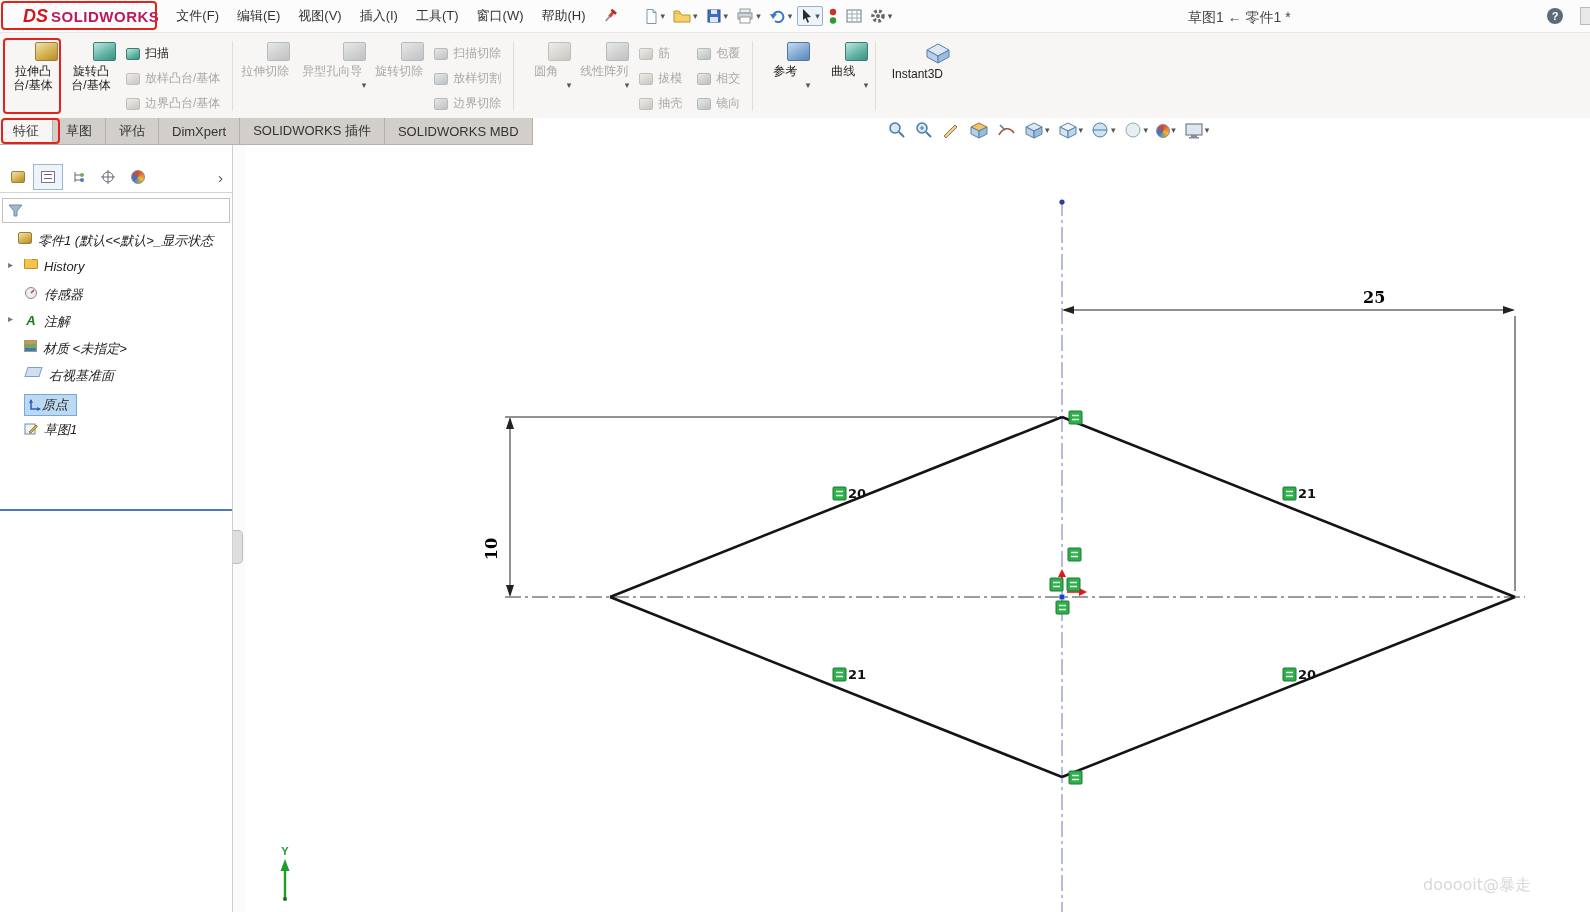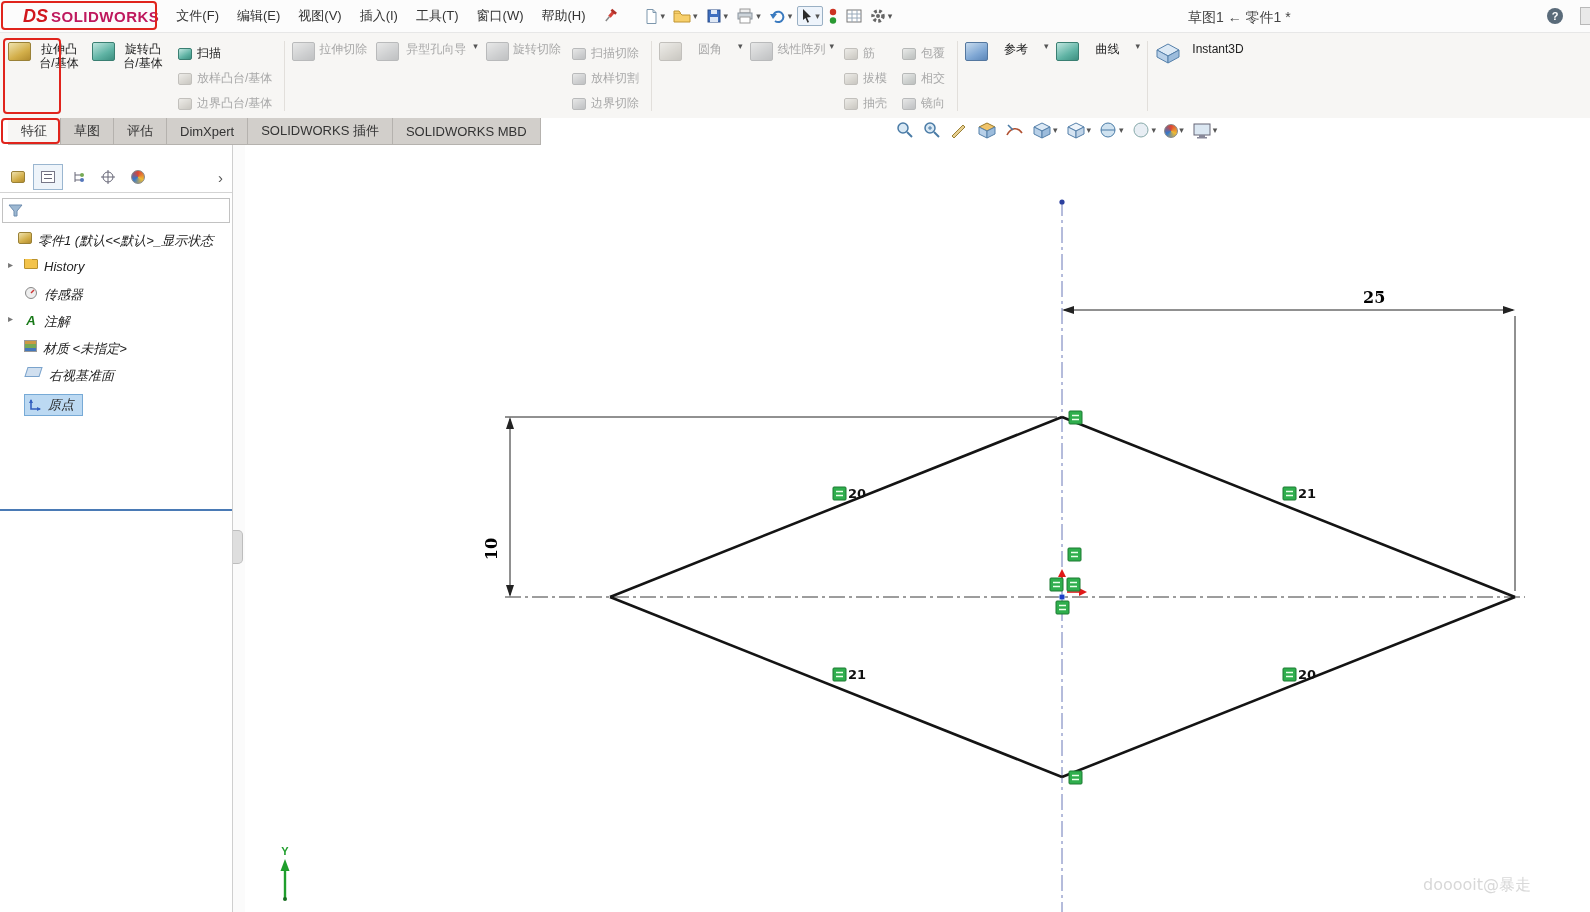--- a/index.html
+++ b/index.html
@@ -20,36 +20,36 @@
   .qi { display:flex; align-items:center; gap:2px; padding:2px 3px; border-radius:2px; }
   .caret { font-size:9px; color:#555; line-height:1; }
   .sel-box { border:1px solid #9ab0c4; background:#eef4fb; padding:1px 2px; display:flex; align-items:center; }
   .doc-title { position:absolute; left:1188px; top:9px; font-size:14px; color:#444; white-space:nowrap; }
   .help { position:absolute; right:26px; top:7px; }
   .edge-clip { position:absolute; right:-4px; top:7px; width:14px; height:18px; background:#e9e9e9; border:1px solid #b9b9b9; }
 
   
   .ribbon { position:absolute; top:33px; left:0; right:0; height:85px; background:#f7f6f4;
             display:flex; align-items:stretch; padding:3px 2px 2px 4px; }
-  .rbig { display:flex; flex-direction:row; align-items:flex-start; gap:3px; padding:6px 4px 2px; min-width:54px; }
+  .rbig { display:flex; flex-direction:column; align-items:flex-end; gap:3px; padding:6px 4px 2px; min-width:54px; }
   .rbig .lbl { font-size:12px; line-height:14px; text-align:center; width:50px; }
   .rbig.wide .lbl { width:68px; }
   .rcol { display:flex; flex-direction:column; justify-content:flex-start; padding-top:5px; }
   .rrow { display:flex; align-items:center; gap:5px; height:25px; padding:0 9px 0 6px; font-size:12px; white-space:nowrap; }
   .rsep { width:1px; background:#e2dfdb; margin:5px 3px; }
   .dis { color:#a8a8a8; }
   .dis .cube { opacity:.45; filter:grayscale(.9); }
   .cube { display:inline-block; flex:none; width:23px; height:19px; border-radius:2px;
           background:linear-gradient(150deg,#efe2ad,#d3af4a 60%,#b28c2f); border:1px solid #9a8137; }
   .cube.sm { width:14px; height:12px; }
   .cube.blue { background:linear-gradient(150deg,#c7dbee,#7fa7d4 60%,#5c86b8); border-color:#54779f; }
   .cube.teal { background:linear-gradient(150deg,#bfe6df,#5fb3a4 60%,#3d8f80); border-color:#3a7f72; }
 
   
-  .tabrow { position:absolute; top:118px; left:8px; right:0; height:27px; background:#fff; }
+  .tabrow { position:absolute; top:118px; left:0; right:0; height:27px; background:#fff; }
   .tabstrip { display:inline-flex; height:27px; border-bottom:1px solid #b5b2ae; }
   .rtab { display:flex; align-items:center; padding:0 13px; background:#d2cfcb; border-right:1px solid #b5b2ae;
           font-size:13px; color:#333; }
   .rtab.active { background:#f7f6f4; }
   .headsup { position:absolute; left:888px; top:3px; display:flex; align-items:center; gap:8px; }
   .hi { display:flex; align-items:center; gap:1px; }
 
   
   .main { position:absolute; top:145px; left:0; right:0; bottom:0; display:flex; }
   .panel { width:233px; background:#fff; border-right:1px solid #cfcfcf; position:relative; flex:none; }
@@ -63,21 +63,21 @@
   .ptabs { margin-top:17px; display:flex; align-items:center; padding:0 3px; height:31px; border-bottom:1px solid #d4d4d4; }
   .ptab { width:30px; height:26px; display:flex; align-items:center; justify-content:center; border:1px solid transparent; }
   .ptab.active { border-color:#9ab6d0; background:#eef4fa; }
   .pchevron { margin-left:auto; color:#555; font-size:15px; padding:0 6px; }
   .filter { margin:5px 2px 0; height:25px; border:1px solid #c2c2c2; display:flex; align-items:center; padding:0 5px; gap:4px; }
   .tree { margin-top:9px; }
   .trow { display:flex; align-items:flex-start; gap:6px; height:27px; padding-left:24px; position:relative;
           font-size:13px; white-space:nowrap; overflow:hidden;font-style:italic; }
   .trow.root { padding-left:18px; }
   .caret-t { position:absolute; left:8px; color:#777; font-size:10px; }
-  .selpill { display:flex; align-items:center; gap:6px; background:#bcd9f2; border:1px solid #77aad6;
+  .selpill { display:flex; align-items:center; gap:0; background:#bcd9f2; border:1px solid #77aad6;
              padding:1px 8px 1px 3px; height:22px; }
   .pdivider { position:absolute; left:0; width:232px; top:364px; height:2px; background:#4a7ab5; }
 
   
   .i-folder { width:14px; height:10px; background:#f3c34b; border:1px solid #b8912e; border-radius:1px; position:relative; flex:none; }
   .i-folder::before { content:""; position:absolute; top:-4px; left:-1px; width:7px; height:3px; background:#f3c34b; border:1px solid #b8912e; border-bottom:none; }
   .i-plane { width:15px; height:10px; background:rgba(150,185,220,.45); border:1px solid #7aa3cc; transform:skewX(-18deg); flex:none; margin:0 2px; }
   .i-material { width:13px; height:12px; background:linear-gradient(180deg,#cc9944 0 34%,#77aa55 34% 67%,#4477bb 67% 100%); border:1px solid #999; flex:none; }
   .i-annot { color:#1a7a1a; font-weight:bold; font-size:13px; width:14px; text-align:center; flex:none; }
   .i-list { width:14px; height:12px; border:1px solid #778; background:
@@ -473,20 +473,27 @@
         <div class="trow">
           <span class="selpill">
             <svg width="14" height="14">
                 <path d="M3 2v9h9" fill="none" stroke="#335fbf" stroke-width="1.6"></path>
                 <polygon points="3,1 1,5 5,5" fill="#335fbf"></polygon>
                 <polygon points="13,11 9,9 9,13" fill="#335fbf"></polygon>
               </svg>
             <span>原点</span>
           </span>
         </div>
+        <div class="trow">
+          <svg width="14" height="14">
+              <rect x="1" y="3" width="10" height="10" fill="#eef4fa" stroke="#6d8cae"></rect>
+              <path d="M5 11 12 4l1.5 1.5L6.5 12.5z" fill="#e0b050" stroke="#9a7a2a"></path>
+            </svg>
+          <span>草图1</span>
+        </div>
       </div>
 
       <div class="pdivider"></div>
     </div>
 
     <div class="splitter">
       <div class="handle"></div>
     </div>
 
     <div class="canvas">

